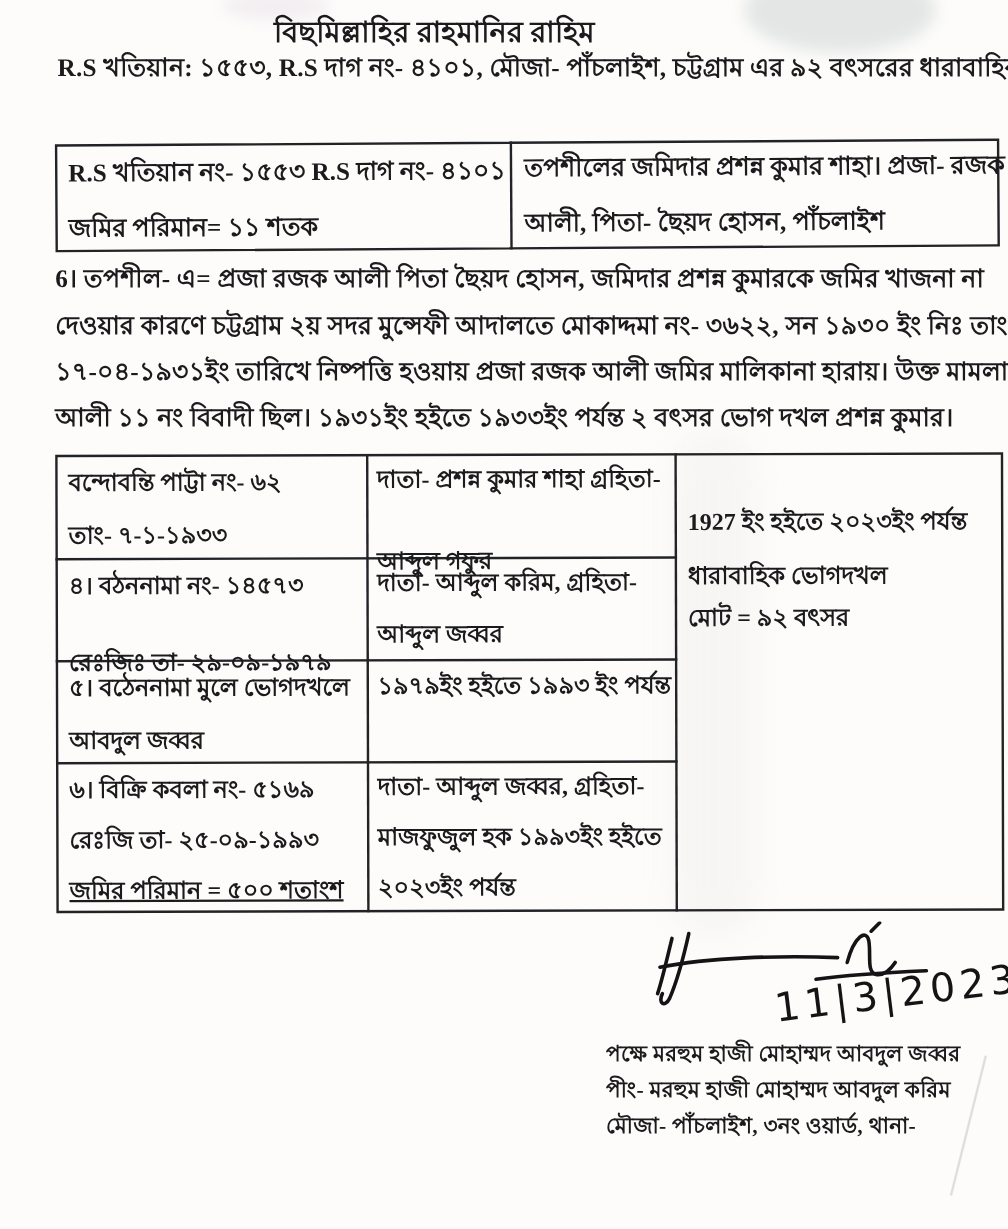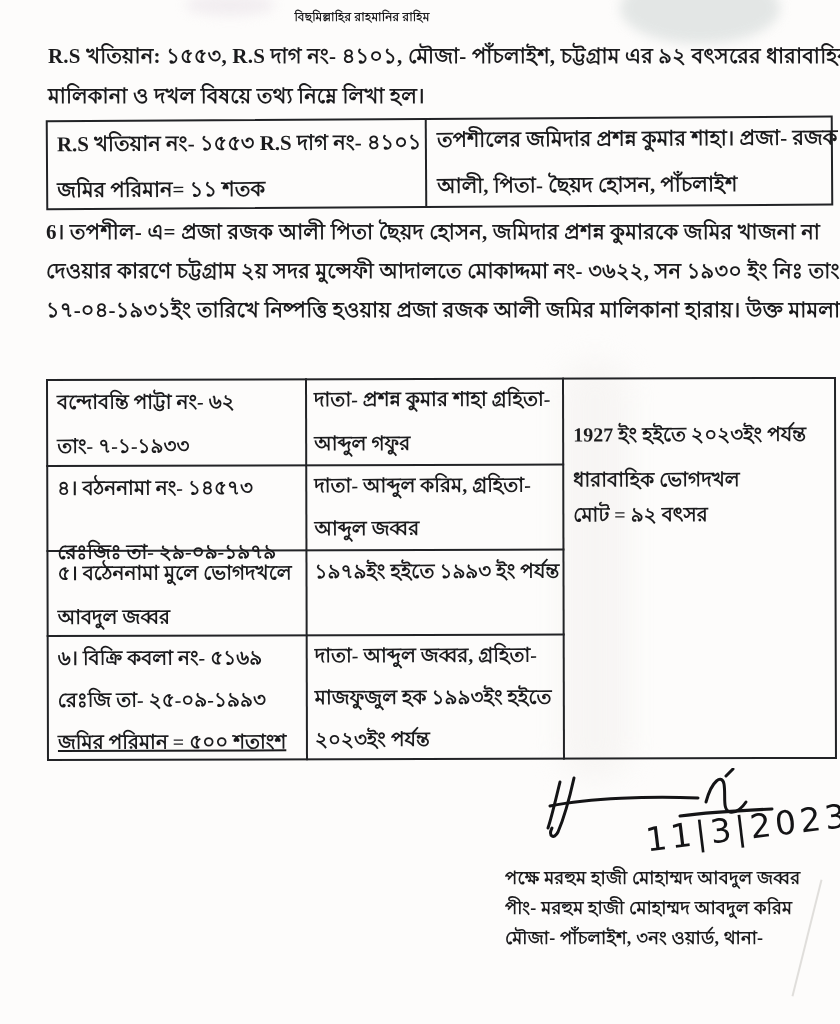--- a/index.html
+++ b/index.html
@@ -11,21 +11,21 @@
   }
   .page{position:absolute;inset:0;}
   
   .blob{position:absolute;border-radius:50%;filter:blur(6px);}
   .blob.tr{left:620px;top:-28px;width:160px;height:72px;background:#dfe3e2;opacity:.85;}
   .blob.tm{left:185px;top:-6px;width:90px;height:22px;background:#efeaee;opacity:.8;}
   .blob.mid{left:560px;top:360px;width:70px;height:420px;background:#f5f3f1;filter:blur(14px);opacity:.7;border-radius:30px;}
   .edge-line{position:absolute;left:806px;top:878px;width:2px;height:120px;background:#e0dedb;transform:rotate(14deg);}
   
   .line{position:absolute;white-space:nowrap;font-weight:bold;letter-spacing:.2px;}
-  .title{left:0;top:8px;width:724px;text-align:center;font-size:12px;}
+  .title{left:0;top:8px;width:724px;text-align:center;font-size:24px;}
   .body-txt{font-size:21px;}
   .sig-txt{font-size:18px;}
   
   .tborder{position:absolute;border:2px solid #222326;box-sizing:border-box;background:transparent;}
   .vline{position:absolute;width:2px;background:#222326;}
   .hline{position:absolute;height:2px;background:#222326;}
   .summary-table{transform:rotate(-0.35deg);}
   .history-table{transform:rotate(-0.15deg);}
   .cell-line{position:absolute;white-space:nowrap;font-weight:bold;font-size:20px;}
   .hand-date{
@@ -42,47 +42,47 @@
 <div class="page">
 
   <div class="blob tr"></div>
   <div class="blob tm"></div>
   <div class="blob mid"></div>
   <div class="edge-line"></div>
 
   <div class="line title">বিছমিল্লাহির রাহমানির রাহিম</div>
 
   <div class="line body-txt" style="left:48px;top:40px;">R.S খতিয়ান:  ১৫৫৩, R.S  দাগ নং- ৪১০১, মৌজা- পাঁচলাইশ, চট্টগ্রাম এর ৯২ বৎসরের ধারাবাহিক</div>
-  <div class="line body-txt" style="left:48px;top:80px;">মালিকানা ও দখল বিষয়ে তথ্য নিম্নে লিখা হল।</div>
 
   <div class="summary-table">
     <div class="tborder" style="left:45px;top:118px;width:787px;height:90px;"></div>
     <div class="vline" style="left:424px;top:118px;height:90px;"></div>
     <div class="cell-line" style="left:56px;top:126px;font-size:21px;">R.S খতিয়ান নং- ১৫৫৩ R.S  দাগ নং- ৪১০১</div>
     <div class="cell-line" style="left:56px;top:172px;font-size:21px;">জমির পরিমান=  ১১ শতক</div>
     <div class="cell-line" style="left:436px;top:124px;font-size:21px;">তপশীলের জমিদার প্রশন্ন কুমার শাহা। প্রজা- রজক</div>
     <div class="cell-line" style="left:436px;top:170px;font-size:21px;">আলী, পিতা- ছৈয়দ হোসন, পাঁচলাইশ</div>
   </div>
 
   <div class="line body-txt" style="left:46px;top:216px;">6। তপশীল- এ= প্রজা রজক আলী পিতা ছৈয়দ হোসন, জমিদার প্রশন্ন কুমারকে জমির খাজনা না</div>
   <div class="line body-txt" style="left:46px;top:255px;">দেওয়ার কারণে চট্টগ্রাম ২য় সদর মুন্সেফী আদালতে মোকাদ্দমা নং- ৩৬২২, সন ১৯৩০ ইং নিঃ তাং-</div>
   <div class="line body-txt" style="left:46px;top:294px;">১৭-০৪-১৯৩১ইং তারিখে নিষ্পত্তি হওয়ায় প্রজা রজক আলী জমির মালিকানা হারায়। উক্ত মামলায় রজক</div>
+  <div class="line body-txt" style="left:46px;top:332px;">আলী ১১ নং বিবাদী ছিল। ১৯৩১ইং হইতে ১৯৩৩ইং পর্যন্ত ২ বৎসর ভোগ দখল প্রশন্ন কুমার।</div>
 
   <div class="history-table">
     <div class="tborder" style="left:45px;top:378px;width:790px;height:382px;"></div>
     <div class="vline" style="left:304px;top:378px;height:382px;"></div>
     <div class="vline" style="left:561px;top:378px;height:382px;"></div>
     <div class="hline" style="left:45px;top:464px;width:518px;"></div>
     <div class="hline" style="left:45px;top:549px;width:518px;"></div>
     <div class="hline" style="left:45px;top:634px;width:518px;"></div>
 
     <div class="cell-line" style="left:56px;top:386px;">বন্দোবন্তি পাট্টা নং- ৬২</div>
     <div class="cell-line" style="left:56px;top:430px;">তাং- ৭-১-১৯৩৩</div>
     <div class="cell-line" style="left:313px;top:384px;">দাতা- প্রশন্ন কুমার শাহা গ্রহিতা-</div>
-    <div class="cell-line" style="left:313px;top:428px;font-family:Liberation Serif, serif;">আব্দুল গফুর</div>
+    <div class="cell-line" style="left:313px;top:452px;font-family:Liberation Serif, serif;">আব্দুল গফুর</div>
 
     <div class="cell-line" style="left:56px;top:472px;">৪। বঠননামা নং- ১৪৫৭৩</div>
     <div class="cell-line" style="left:56px;top:536px;">রেঃজিঃ তা- ২৯-০৯-১৯৭৯</div>
     <div class="cell-line" style="left:313px;top:470px;">দাতা- আব্দুল করিম, গ্রহিতা-</div>
     <div class="cell-line" style="left:313px;top:513px;">আব্দুল জব্বর</div>
 
     <div class="cell-line" style="left:56px;top:557px;">৫। বঠেননামা মুলে ভোগদখলে</div>
     <div class="cell-line" style="left:56px;top:601px;">আবদুল জব্বর</div>
     <div class="cell-line" style="left:313px;top:556px;">১৯৭৯ইং হইতে ১৯৯৩ ইং পর্যন্ত</div>
 

